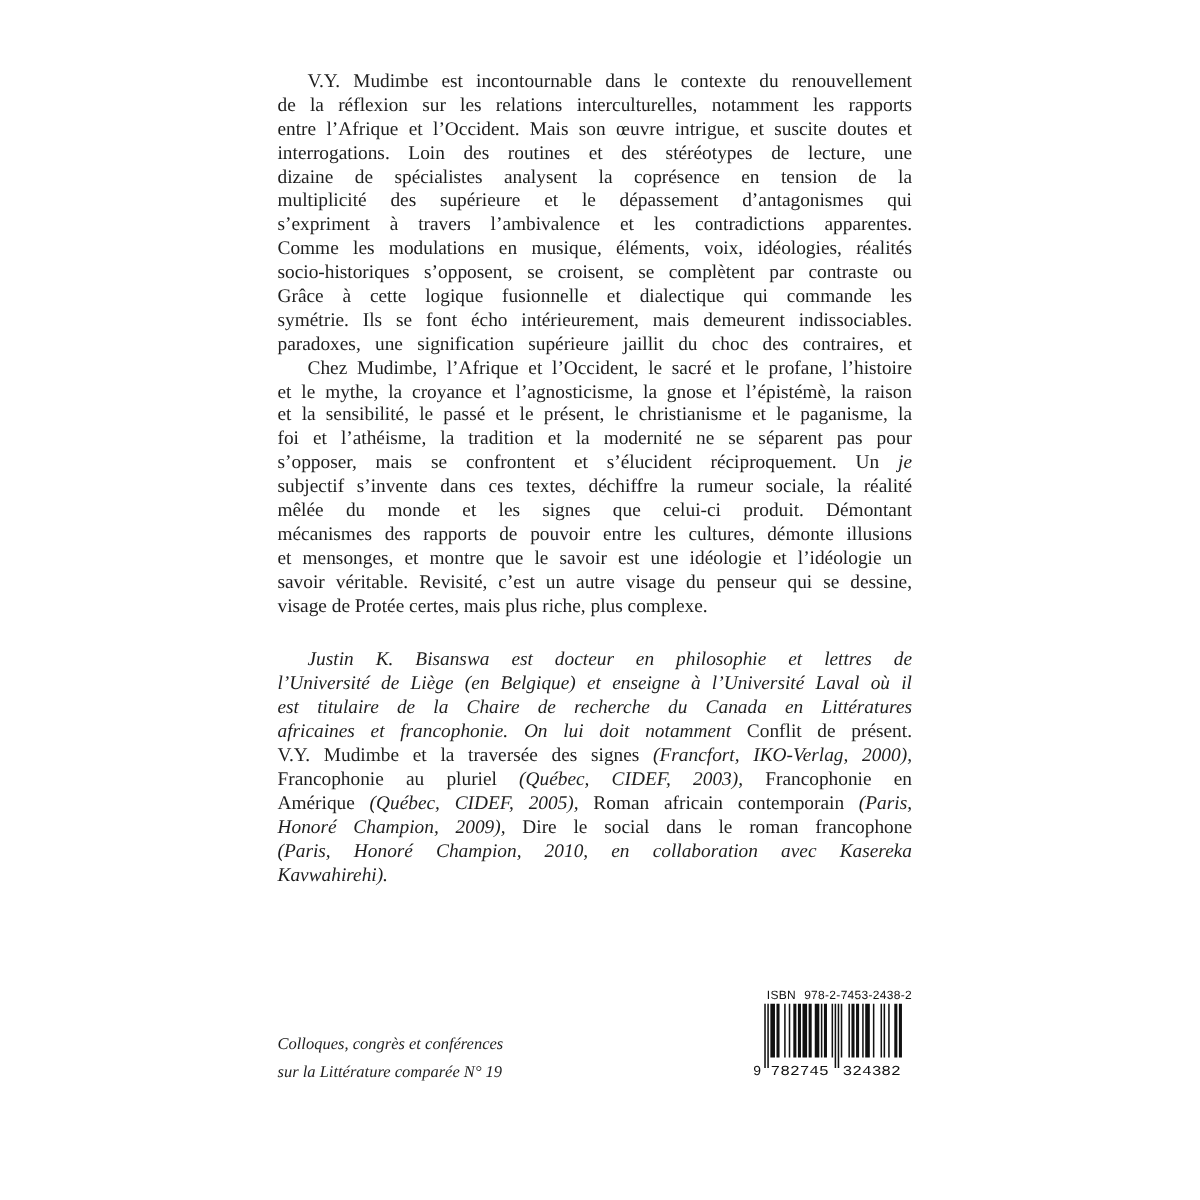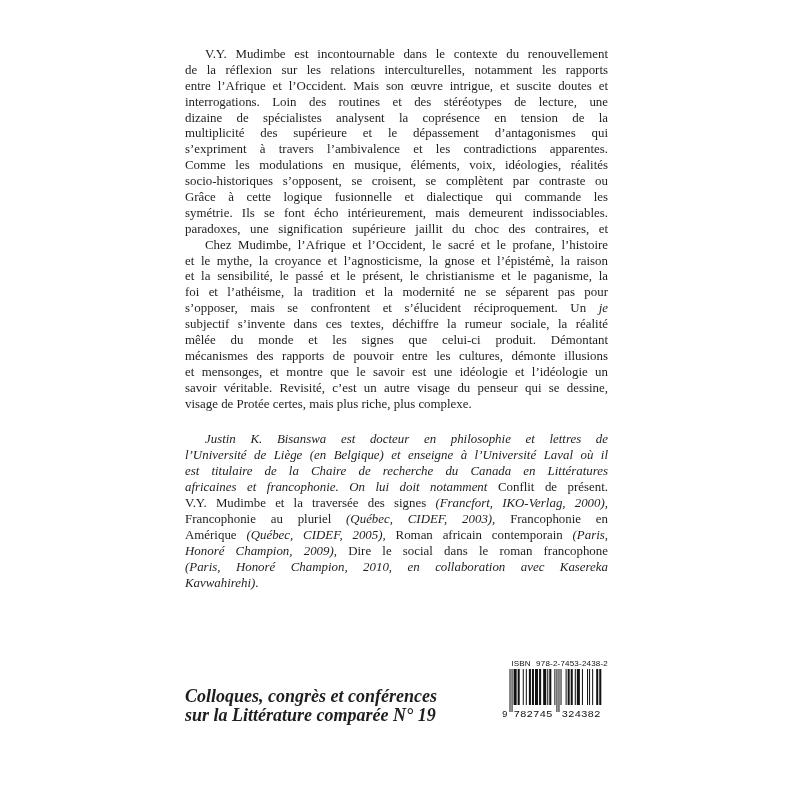--- a/index.html
+++ b/index.html
@@ -13,21 +13,21 @@
   .line{
     font-size:12.9px;line-height:15.9px;height:15.9px;
     text-align:justify;text-align-last:justify;text-justify:inter-word;
     white-space:normal;
   }
   .line.first{text-indent:20px;}
   .line.last{text-align-last:left;}
   .seg-i{font-style:italic;}
   .seg-r{font-style:normal;}
   .series{position:absolute;left:185px;top:687px;font-style:italic;}
-  .series-line{font-size:18px;line-height:18.5px;font-weight:bold;}
+  .series-line{font-size:11px;line-height:18.5px;}
   .barcode{position:absolute;left:501px;top:659px;width:107px;}
   .isbn-label{
     font-family:"Liberation Sans", sans-serif;font-size:8px;line-height:9px;
     letter-spacing:0.2px;word-spacing:3px;text-align:right;padding-left:8px;
     white-space:nowrap;color:#111;
   }
   .barcode svg{display:block;margin-top:1px;}
 </style>
 </head>
 <body>

